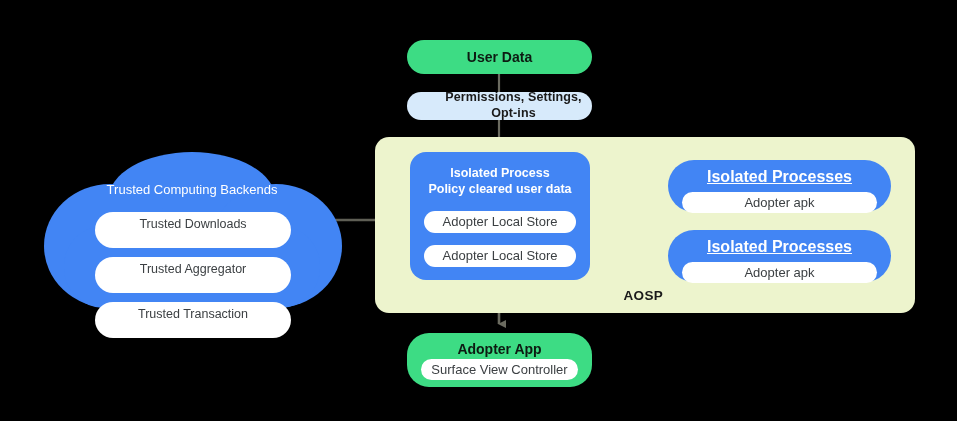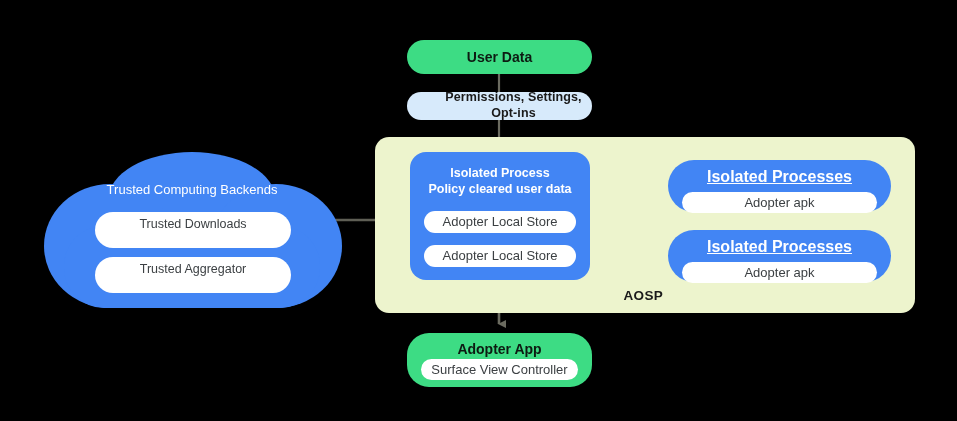--- a/index.html
+++ b/index.html
@@ -176,20 +176,21 @@
         <ellipse cx="154" cy="52" rx="84" ry="48"></ellipse>
         <ellipse cx="72" cy="98" rx="66" ry="62"></ellipse>
         <ellipse cx="238" cy="98" rx="66" ry="62"></ellipse>
         <rect x="26" y="78" width="256" height="82" rx="40"></rect>
       </g>
     </svg>
     <div id="cloud-title">Trusted Computing Backends</div>
     <div id="cloud-items">
       <div class="pill">Trusted Downloads</div>
       <div class="pill">Trusted Aggregator</div>
+      <div class="pill">Trusted Transaction</div>
     </div>
   </div>
 
   <div class="node green-box" id="user-data" style="left:407px; top:40px; width:185px; height:34px; padding-top:9px;">
     <div class="node-title">User Data</div>
   </div>
 
   <div class="node lightblue-box" id="permissions" style="left:407px; top:92px; width:185px; height:28px;">
     <div class="node-title">Permissions,  Settings, Opt-ins</div>
   </div>

